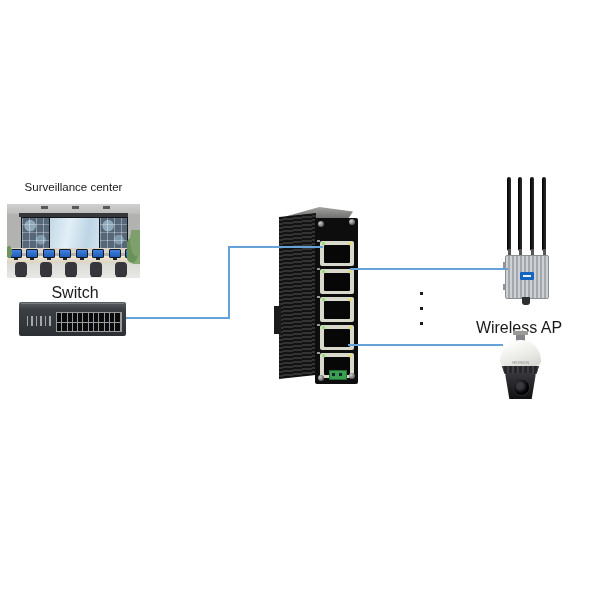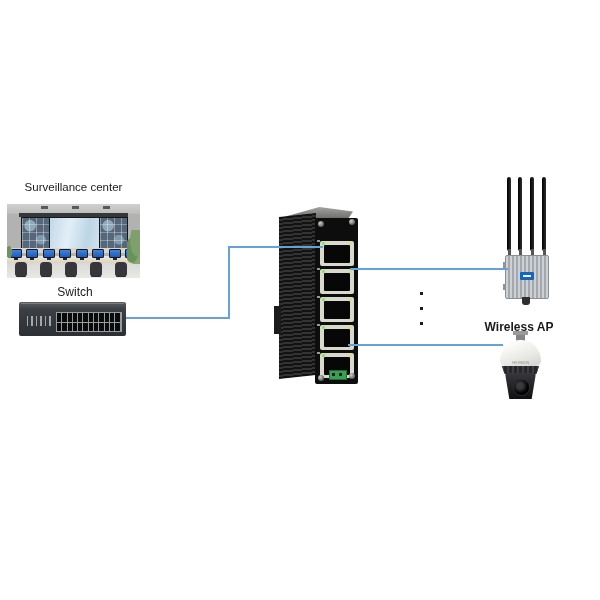--- a/index.html
+++ b/index.html
@@ -1,18 +1,18 @@
 <!DOCTYPE html>
 <html><head>
 <meta charset="utf-8">
 <style>
   html,body{margin:0;padding:0;}
   body{font-family:"Liberation Sans",sans-serif;background:#fff;}
   .canvas{position:relative;width:600px;height:600px;background:#ffffff;overflow:hidden;}
-  .lbl{position:absolute;color:#1a1a1a;font-size:12px;text-align:center;line-height:13px;}
+  .lbl{position:absolute;color:#1a1a1a;font-size:16px;text-align:center;line-height:13px;}
   
   .conn{position:absolute;background:#64a2d8;z-index:3;}
   .conn.h{height:2px;}
   .conn.v{width:2px;}
   
   .room{position:absolute;left:7px;top:204px;width:133px;height:74px;background:#b2b2b0;overflow:hidden;z-index:2;}
   .room .ceiling{position:absolute;left:0;top:0;width:100%;height:10px;background:linear-gradient(#d0d0ce,#bcbcba);}
   .room .ceil-lights{position:absolute;left:10px;top:2px;width:113px;height:3px;background:repeating-linear-gradient(90deg,transparent 0 24px,#5a5a5a 24px 31px);}
   .room .vw-top{position:absolute;left:12px;top:9px;width:109px;height:4px;background:#35373a;}
   .room .vw{position:absolute;left:14px;top:13px;width:105px;height:31px;background:#141619;padding:1px;display:flex;gap:1px;}
@@ -171,21 +171,21 @@
     <div class="ant-stub" style="left:15.5px;"></div>
     <div class="ant-stub" style="left:27.5px;"></div>
     <div class="ant-stub" style="left:39.5px;"></div>
     <div class="ap-body">
       <div class="ap-tab" style="top:6px;"></div>
       <div class="ap-tab" style="top:28px;"></div>
       <div class="ap-logo"></div>
     </div>
     <div class="ap-stub"></div>
   </div>
-  <div class="lbl" style="left:459px;top:321px;width:120px;font-weight:bold;">Wireless AP</div>
+  <div class="lbl" style="left:459px;top:321px;width:120px;">Wireless AP</div>
 
   <div class="cam">
     <div class="cam-mount1"></div>
     <div class="cam-mount2"></div>
     <div class="cam-dome">
       <div class="cam-brand">HIKVISION</div>
     </div>
     <div class="cam-band"></div>
     <div class="cam-low"></div>
     <div class="cam-lens"></div>

